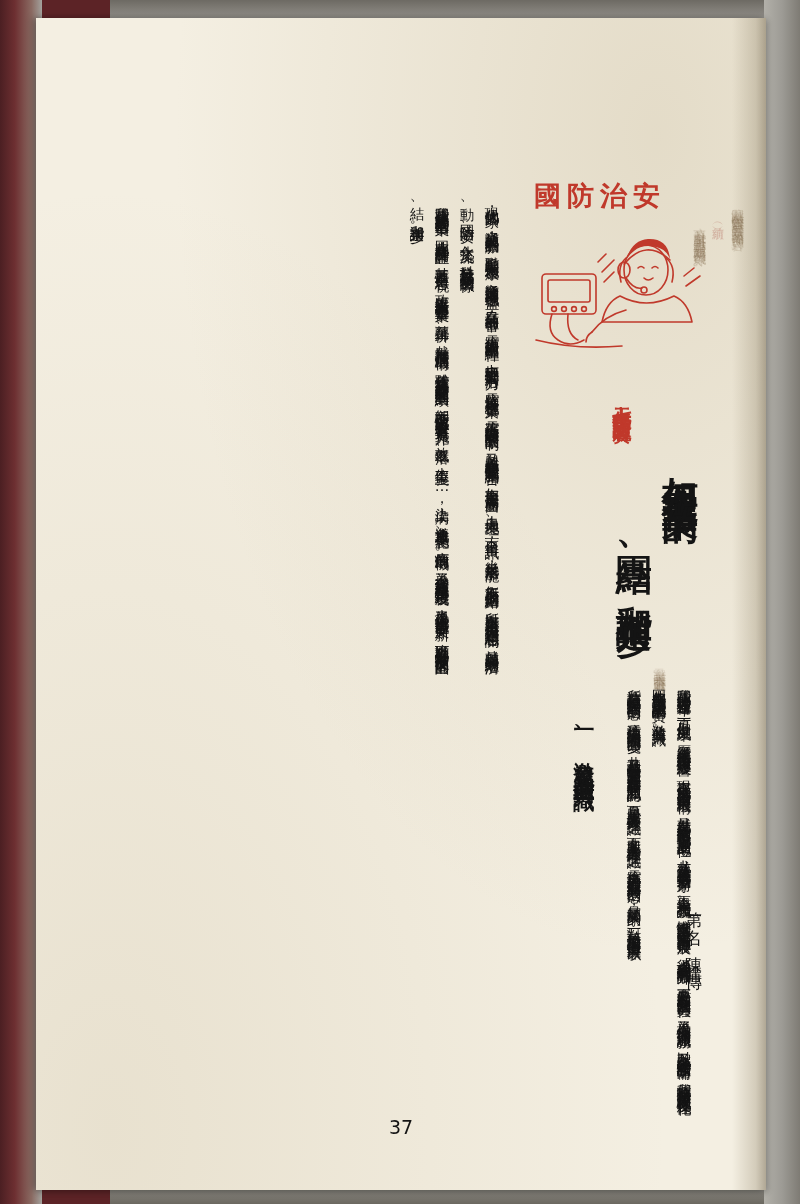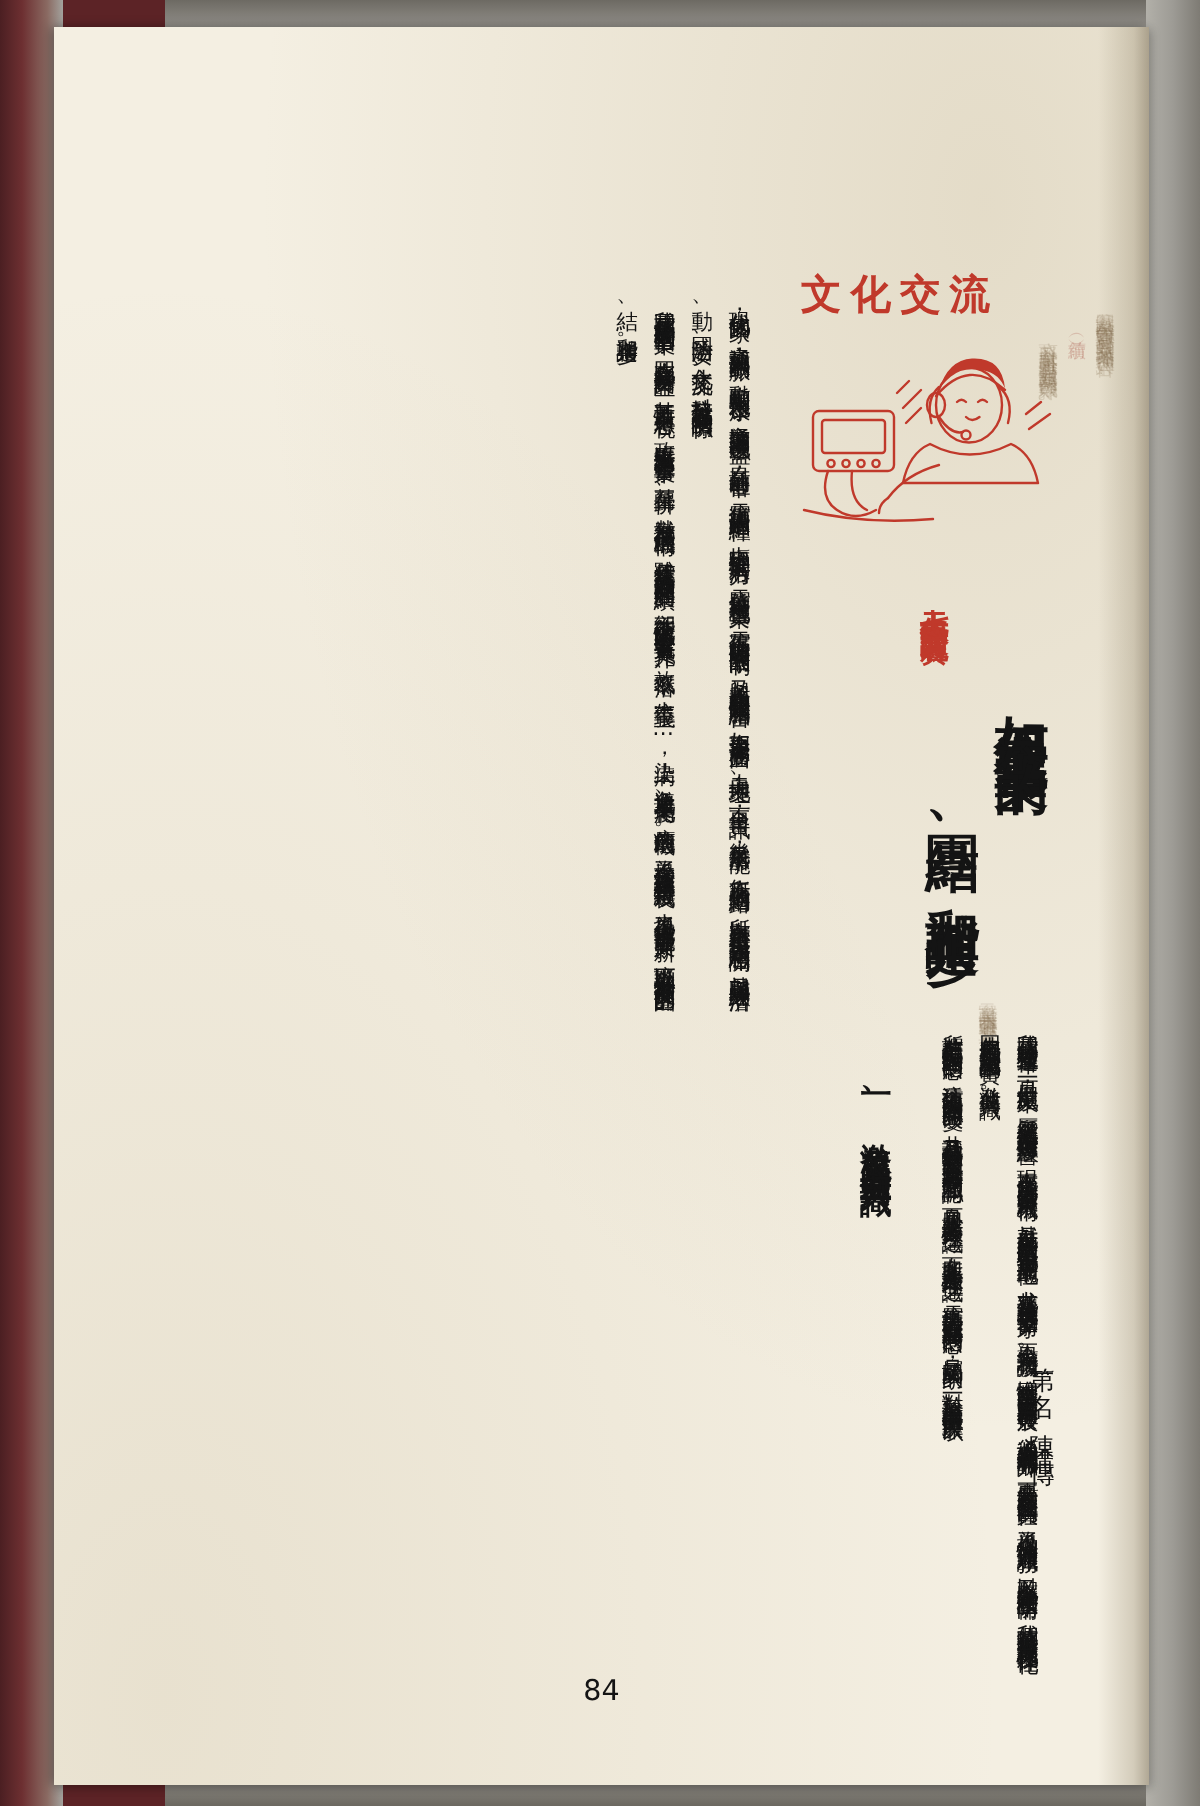--- a/index.html
+++ b/index.html
@@ -241,21 +241,21 @@
 
   <div id="paper">
     <div class="page-stain"></div>
 
     <div class="showthrough" style="right:18px; top:180px; height:820px;">我國電信事業的經營管理與服務品質的提昇及未來發展的方向研究報告</div>
     <div class="showthrough" style="right:56px; top:200px; height:760px;">在各項通信業務推展上均能獲致良好的成效與具體的績效表現</div>
     <div class="showthrough" style="right:96px; top:640px; height:420px;">電信事業的基本精神在於服務社會大眾</div>
 
     <div class="bleed" style="right:40px; top:200px; height:120px;">（續前）</div>
 
-    <div id="label-baofang">文化交流</div>
+    <div id="label-baofang">國防治安</div>
 
     <div id="illustration">
       <svg width="180" height="150" viewBox="0 0 180 150" fill="none" stroke="#c0392b" stroke-width="1.6" stroke-linecap="round" stroke-linejoin="round">
 
         <ellipse cx="112" cy="56" rx="22" ry="25"></ellipse>
 
         <path d="M92 46 q6 -20 22 -21 q20 -1 22 20 q-4 -10 -14 -12 q-14 -3 -22 4 q-6 5 -8 9z" fill="#c0392b" stroke="none"></path>
         <path d="M132 44 q10 8 6 24"></path>
         <path d="M92 44 q-9 8 -5 24"></path>
 
@@ -299,15 +299,15 @@
     <div id="author" class="v-text"><span>第一名</span><span style="margin-top:18px; display:inline-block;">陳溝傳</span></div>
 
     <div id="section-1" class="v-text">一、激發員工的共信與共識</div>
 
     <div class="col" id="body-top">現代化的國家，交通就如人體的動脈，動脈順暢則人也康泰，交通發達則國家也強盛。在目前的社會中，電信猶如人體的中樞神經，中樞神經健全則人有活力，電信發達則社會也繁榮。電信不僅突破時間與空間的限制，又與超越人類心智極限的電腦相結合，如今更提高了服務層面。上自天文地理、下至日常資訊，幾乎是無所不能，無所不在的通信網路，所以在實質上電信不但與人類生活息息相關，就是與國家的經濟活動、國防治安、文化交流、科技發展都有極密切的關係。
 我國電信是屬於國營的獨佔事業，因此直接影響國計民生，其重要性自不容忽視。政府近年來大力整頓公營事業，甚至歸併、裁撤無存在價值的機構。雖然電信有其光榮的歷史和輝煌的業績，卻不能不懷防感染一般公營事業冗員充斥、效率低落、本位主義……染上病，避免造成事業腐化、癱瘓的危機。為了提高營運績效及維持事業持續成長，也為了促使電信事業能够日新又新，應談以下列幾個方針來促使內部的團結、和諧與進步。</div>
 
     <div class="col" id="body-bottom">我國電信的建立雖僅逾百年，可是一個世紀以來，歷經電信先輩不畏困苦艱難慘淡經營，現在不僅成爲國內公民營企業中最大機構，就是在世界各國的電信領域中也佔有一席重要的地位，尤其這幾年業務成長率名列世界前茅，更令人驚訝和讚揚。惟國營事業除了民營應本身的生存與發展，必須追求合理的利潤報酬外，更要顧及對國家社會回饋的責任。為了提供便利快捷的通訊服務，以及配合經濟建設和國防軍需，我們應隨時保持電信的現代化及彈性化，因此每個員工都必須認識事業的本質，激發共信與共識。
 所謂共信就是每個人對團體的信念，這種信念決不因時間與空間而改變。共識乃是每個分子對整體的本質或責任具有相同的意識和認同，而且是少數人共多數人理性之識，而非多數人共少數人非理性之識。電信事業的目標或前途具有共同的信念，是屬於國家的，對於每一位員工的價值衡量具決非以</div>
 
-    <div id="page-number">84</div>
+    <div id="page-number">37</div>
   </div>
 </div>
 
 </body></html>

